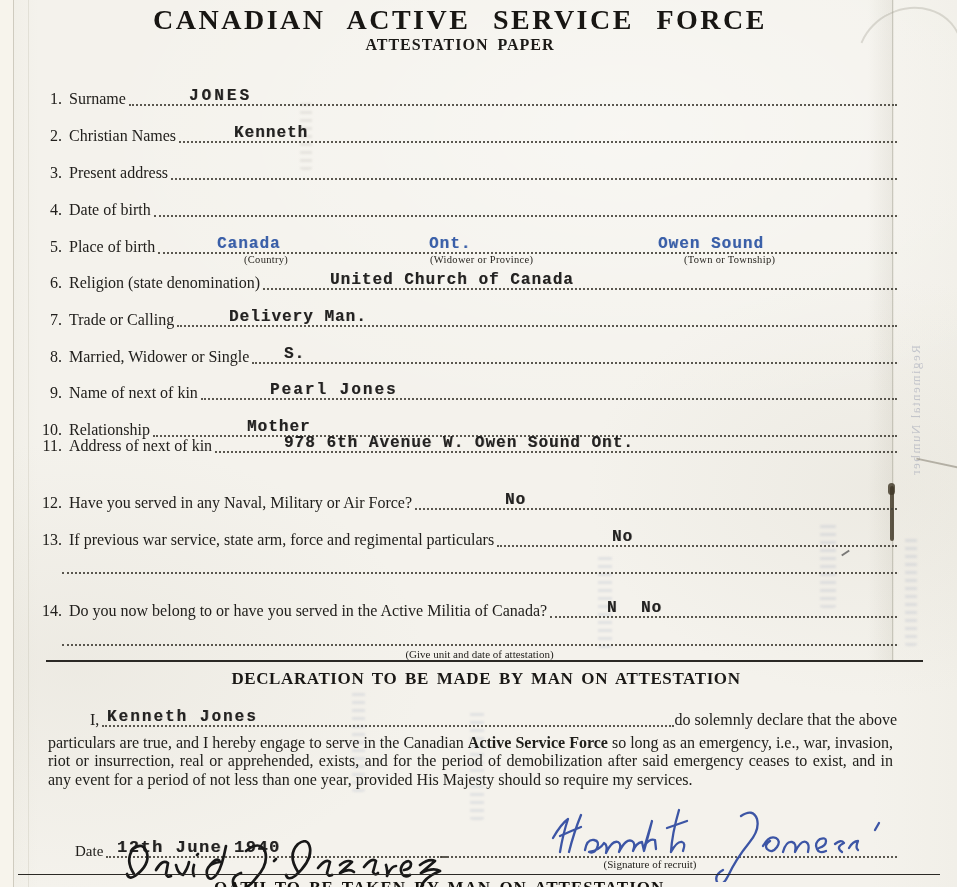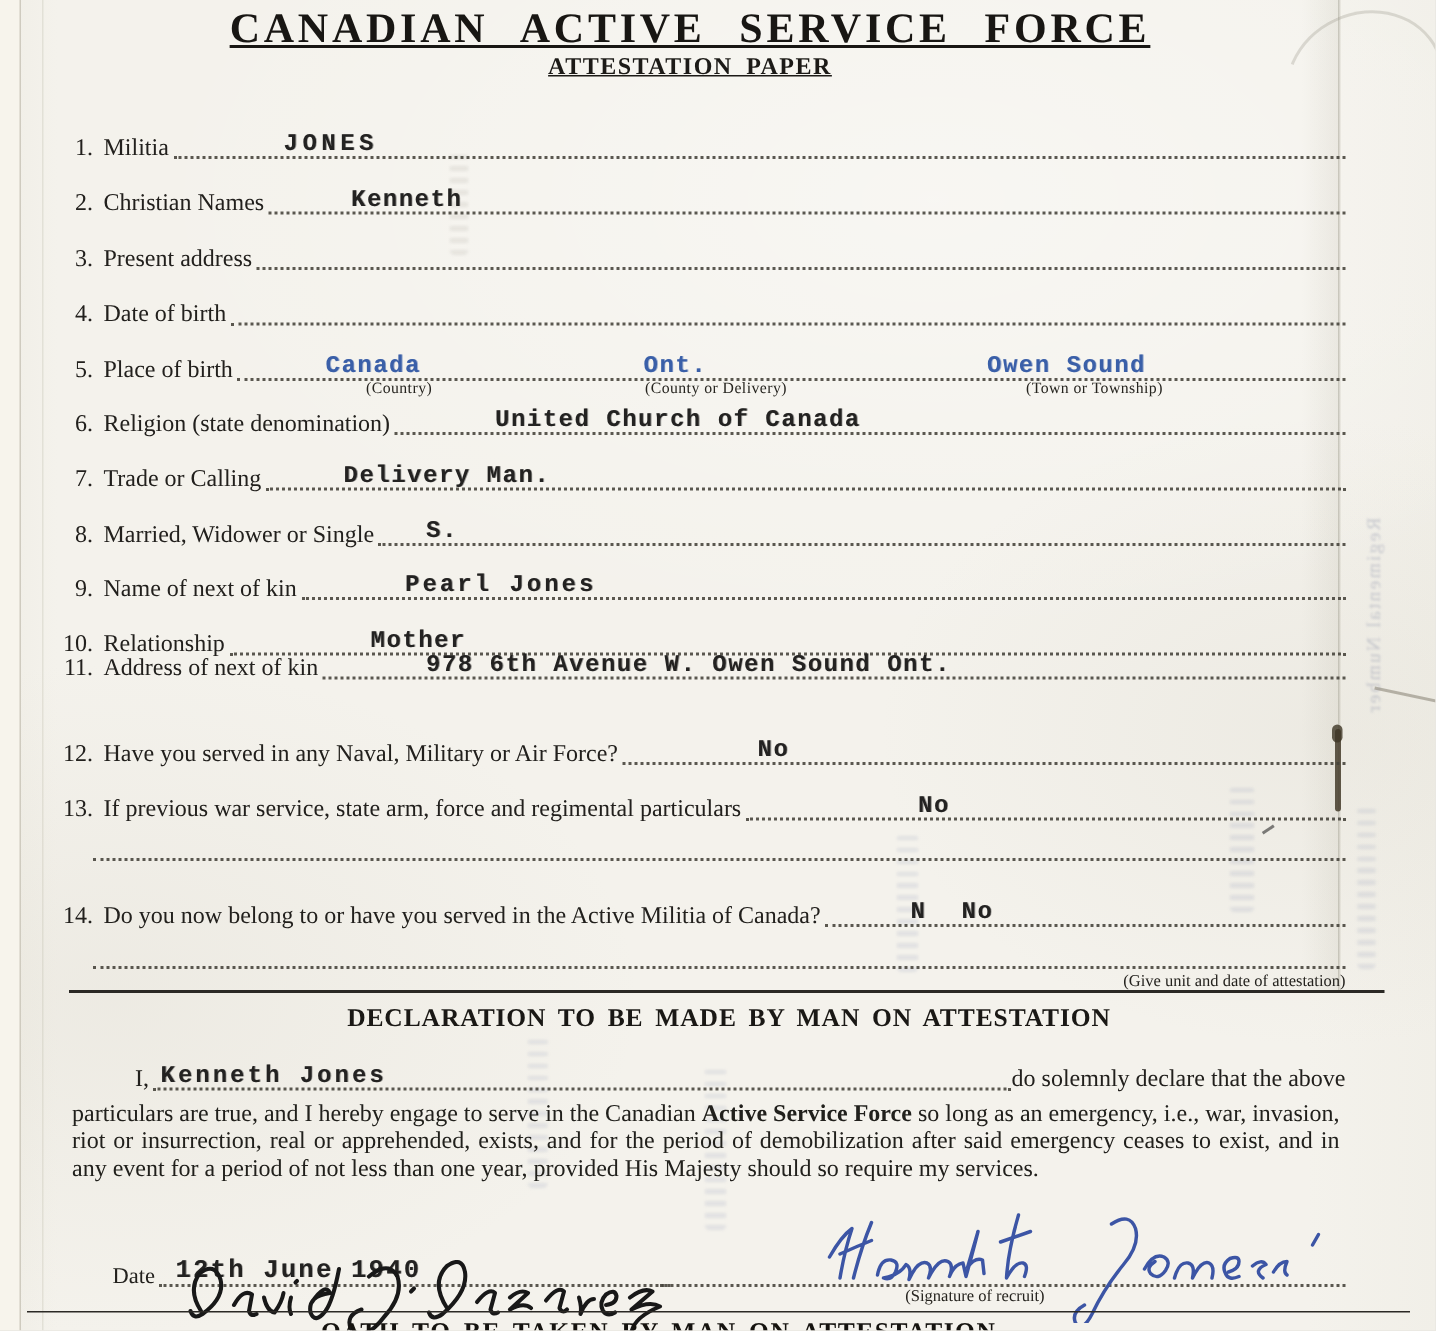--- a/index.html
+++ b/index.html
@@ -11,39 +11,39 @@
       radial-gradient(500px 320px at 8% 75%, rgba(205,200,185,0.18), transparent 70%),
       radial-gradient(420px 300px at 92% 55%, rgba(208,204,190,0.20), transparent 70%),
       linear-gradient(90deg,#f0eee6 0%,#f4f2ec 4%,#f4f2ec 91%,#f1efe8 100%);
   }
   
   .edge-left{position:absolute;left:0;top:0;width:13px;height:887px;background:#f7f4ec;border-right:1px solid rgba(175,170,155,.55);}
   .edge-line2{position:absolute;left:28px;top:0;width:1px;height:887px;background:rgba(190,185,170,.30);}
   .fold-right{position:absolute;left:892px;top:0;width:1px;height:662px;background:rgba(168,165,152,.5);}
   .fold-shade{position:absolute;left:868px;top:0;width:26px;height:662px;background:linear-gradient(90deg,transparent,rgba(180,176,160,.18));}
 
-  .hdr{position:absolute;left:10px;width:900px;text-align:center;text-decoration:underline;}
+  .hdr{position:absolute;left:10px;width:900px;text-align:center;}
   .title{top:4px;font-size:28px;font-weight:bold;letter-spacing:2.5px;word-spacing:13px;color:#181613;}
   .subtitle{top:36px;font-size:16px;font-weight:bold;letter-spacing:1px;word-spacing:4px;color:#1c1a17;}
 
   .frow{position:absolute;left:30px;right:60px;height:24px;display:flex;align-items:flex-end;font-size:16px;}
   .fnum{width:32px;text-align:right;padding-right:7px;flex:0 0 auto;}
   .flabel{flex:0 0 auto;padding-right:3px;white-space:pre;}
   .leader{flex:1 1 auto;border-bottom:2px dotted #45423a;margin-bottom:2px;opacity:.88;}
   .tail{flex:0 0 auto;white-space:pre;}
   .typed{
     position:absolute;bottom:3px;white-space:pre;
     font-family:"Liberation Mono","DejaVu Sans Mono",monospace;
     font-weight:700;font-size:16px;letter-spacing:1px;color:#232221;
     text-shadow:.6px .3px 0 rgba(25,25,25,.4);
   }
   .typed.blue{color:#3a5fa8;text-shadow:.6px .3px 0 rgba(58,95,168,.45);}
   .sublabel{position:absolute;font-size:10.5px;color:#26241f;letter-spacing:.3px;}
   .dotline{position:absolute;height:2px;border-bottom:2px dotted #45423a;opacity:.88;}
-  .note{position:absolute;font-size:11px;text-align:right;color:#24221e;}
+  .note{position:absolute;font-size:11px;text-align:center;color:#24221e;}
   .rule{position:absolute;border-top:2px solid #2b2925;}
   .decl-h{position:absolute;left:10px;width:952px;text-align:center;font-size:17px;font-weight:bold;letter-spacing:.6px;word-spacing:3px;color:#1a1815;}
   .para{position:absolute;left:48px;width:845px;font-size:16px;line-height:18.4px;text-align:justify;color:#21201c;}
   .para b{font-weight:bold;}
   .caption{position:absolute;font-size:11px;text-align:center;color:#26241f;}
   .cutoff{position:absolute;font-size:17px;font-weight:bold;letter-spacing:1px;word-spacing:3px;color:#15130f;}
   .sig{position:absolute;}
   
   .artifact-v{position:absolute;left:890px;top:486px;width:4px;height:55px;background:#463d2c;border-radius:3px;filter:blur(.3px);opacity:.85;}
   .artifact-knob{position:absolute;left:888px;top:483px;width:7px;height:12px;background:#3f3726;border-radius:4px;filter:blur(.4px);opacity:.8;}
@@ -74,21 +74,21 @@
   <div class="artifact-v"></div>
   <div class="artifact-knob"></div>
   <div class="scratch"></div>
   <div class="tick"></div>
 
   <div class="hdr title">CANADIAN ACTIVE SERVICE FORCE</div>
   <div class="hdr subtitle">ATTESTATION PAPER</div>
 
   <div class="frow" style="top:84px">
     <span class="fnum">1.</span>
-    <span class="flabel">Militia</span>
+    <span class="flabel">Surname</span>
     <span class="leader"></span>
     <span class="typed" style="left:159px;letter-spacing:3px">JONES</span>
   </div>
 
   <div class="frow" style="top:121px">
     <span class="fnum">2.</span>
     <span class="flabel">Christian Names</span>
     <span class="leader"></span>
     <span class="typed" style="left:204px">Kenneth</span>
   </div>
@@ -107,21 +107,21 @@
 
   <div class="frow" style="top:232px">
     <span class="fnum">5.</span>
     <span class="flabel">Place of birth</span>
     <span class="leader"></span>
     <span class="typed blue" style="left:187px">Canada</span>
     <span class="typed blue" style="left:399px">Ont.</span>
     <span class="typed blue" style="left:628px">Owen Sound</span>
   </div>
   <span class="sublabel" style="left:244px;top:254px">(Country)</span>
-  <span class="sublabel" style="left:430px;top:254px">(County or Delivery)</span>
+  <span class="sublabel" style="left:430px;top:254px">(Widower or Province)</span>
   <span class="sublabel" style="left:684px;top:254px">(Town or Township)</span>
 
   <div class="frow" style="top:268px">
     <span class="fnum">6.</span>
     <span class="flabel">Religion (state denomination)</span>
     <span class="leader"></span>
     <span class="typed" style="left:300px">United Church of Canada</span>
   </div>
 
   <div class="frow" style="top:305px">

